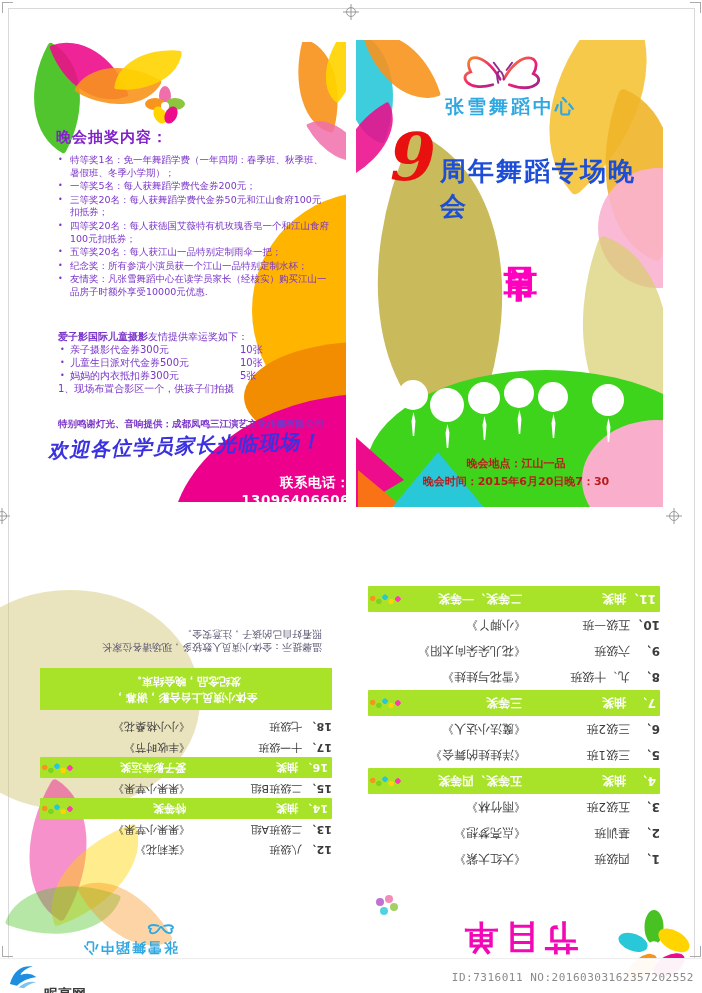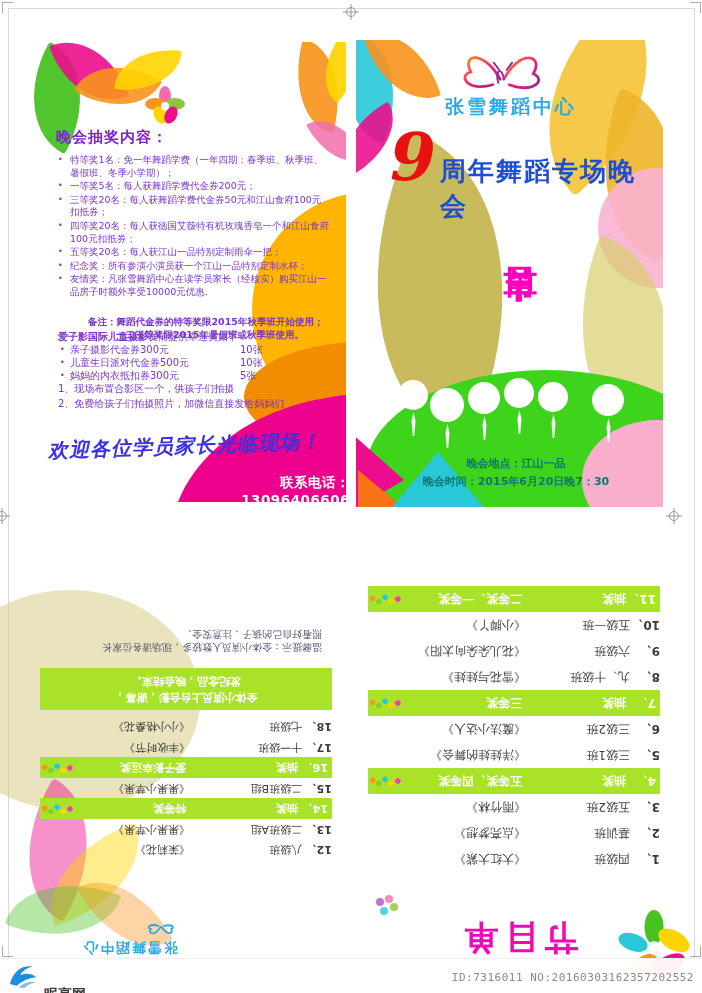--- a/index.html
+++ b/index.html
@@ -39,21 +39,21 @@
   .contact{left:150px;top:432px;width:170px;font-size:13.5px;font-weight:bold;color:#fff;letter-spacing:.5px;text-align:right;}
   
   #front-right{left:356px;top:40px;width:307px;height:467px;background:#fff;}
   .brand{left:60px;top:54px;width:190px;text-align:center;font-size:19px;font-weight:bold;
          color:#2fa8e1;letter-spacing:3px;}
   .anno-9{left:34px;top:78px;font-size:66px;font-weight:bold;font-style:italic;color:#e8110f;
           font-family:"DejaVu Serif","Liberation Serif",serif;}
   .anno-title{left:84px;top:114px;font-size:26px;font-weight:bold;color:#1d4ed8;letter-spacing:2px;}
   .program-vert{left:138px;top:200px;width:46px;font-size:34px;line-height:38px;font-weight:bold;
                 color:#ff00be;text-align:center;}
-  .venue-box{left:60px;top:416px;width:200px;text-align:center;color:#0f766e;font-weight:bold;}
+  .venue-box{left:60px;top:416px;width:200px;text-align:center;color:#b91c1c;font-weight:bold;}
   .venue-box .l1{font-size:11px;}
   .venue-box .l2{font-size:11px;margin-top:3px;}
   .balloon{background:#fff;border-radius:50%;}
   .dancer{background:#fff;width:9px;height:24px;
           clip-path:polygon(50% 0,72% 38%,58% 100%,42% 100%,28% 38%);}
   
   .rot{transform:rotate(180deg);}
   .plist{font-size:12px;color:#3c3c3c;}
   .prow{display:flex;align-items:center;height:26px;}
   .prow .pno{width:30px;font-weight:bold;}
@@ -139,43 +139,39 @@
   <div class="abs lottery-heading">晚会抽奖内容：</div>
   <div class="abs lottery-list">
     <div>特等奖1名：免一年舞蹈学费（一年四期：春季班、秋季班、暑假班、冬季小学期）；</div>
     <div>一等奖5名：每人获舞蹈学费代金券200元；</div>
     <div>三等奖20名：每人获舞蹈学费代金券50元和江山食府100元扣抵券；</div>
     <div>四等奖20名：每人获德国艾薇特有机玫瑰香皂一个和江山食府100元扣抵券；</div>
     <div>五等奖20名：每人获江山一品特别定制雨伞一把；</div>
     <div>纪念奖：所有参演小演员获一个江山一品特别定制水杯；</div>
     <div>友情奖：凡张雪舞蹈中心在读学员家长（经核实）购买江山一品房子时额外享受10000元优惠.</div>
   </div>
-  <div class="abs remark">
-    <div>备注：舞蹈代金券的特等奖限2015年秋季班开始使用；</div>
-    <div style="padding-left:28px;">一二三等奖限2015年暑假班或秋季班使用。</div>
-  </div>
   <div class="abs sponsor">
     <div class="hd"><b>爱子影国际儿童摄影</b><span>友情提供幸运奖如下：</span></div>
     <div class="sp-row">
         <span class="lab">亲子摄影代金券300元</span>
         <span>10张</span>
       </div>
     <div class="sp-row">
         <span class="lab">儿童生日派对代金券500元</span>
         <span>10张</span>
       </div>
     <div class="sp-row">
         <span class="lab">妈妈的内衣抵扣券300元</span>
         <span>5张</span>
       </div>
   </div>
   <div class="abs arr-list">
     <div>1、现场布置合影区一个，供孩子们拍摄</div>
-    <div>2、免费给孩子们拍摄照片，加微信直接发给妈妈们</div>
-  </div>
+  </div>
+  <div class="abs thanks">特别鸣谢灯光、音响提供：成都凤鸣三江演艺文化传播有限公司</div>
   <div class="abs welcome">欢迎各位学员家长光临现场！</div>
   <div class="abs contact">联系电话：13096406606</div>
 </div>
 
 <div class="abs page" id="front-right">
 
   <div class="abs petal" style="left:-18px;top:0px;width:64px;height:96px;background:#28c8d8;transform:rotate(200deg);opacity:.9;"></div>
   <div class="abs petal" style="left:18px;top:-14px;width:56px;height:80px;background:#f7941d;transform:rotate(162deg);opacity:.9;"></div>
   <div class="abs petal" style="left:-10px;top:64px;width:46px;height:70px;background:#ec0c8c;transform:rotate(240deg);opacity:.88;"></div>
   <div class="abs petal" style="left:182px;top:-30px;width:120px;height:170px;background:#f5c43c;transform:rotate(48deg);opacity:.92;"></div>

